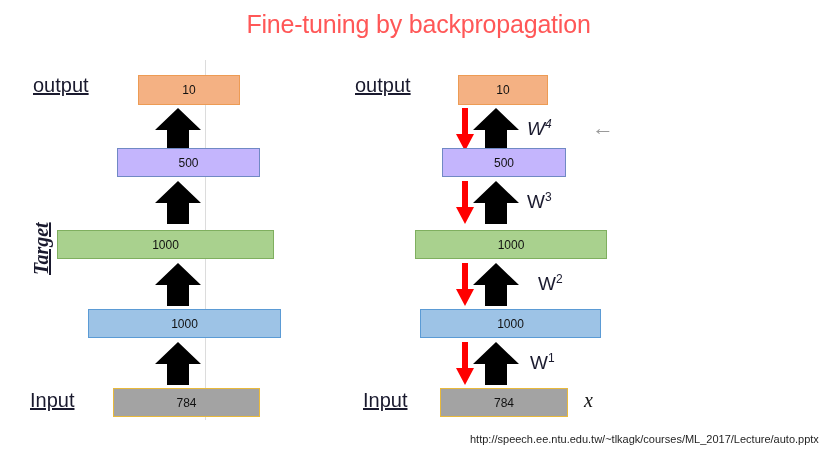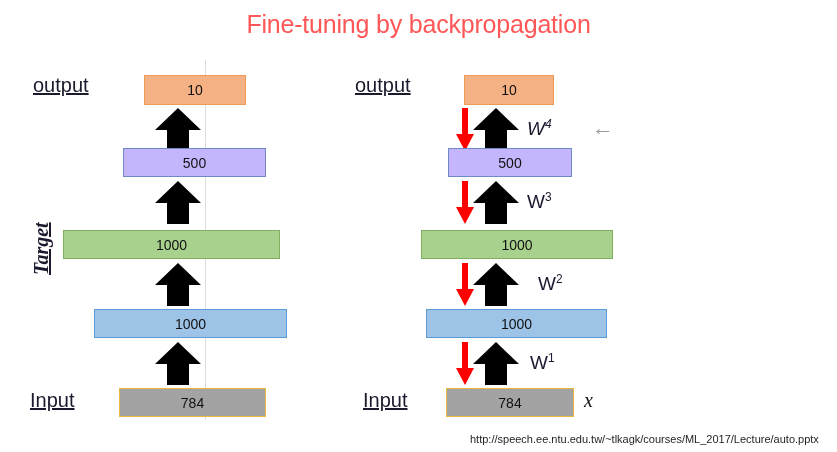--- a/index.html
+++ b/index.html
@@ -29,24 +29,23 @@
   }
   
   .layer-box {
     position: absolute;
     box-sizing: border-box;
     border-width: 1px;
     border-style: solid;
     display: flex;
     align-items: center;
     justify-content: center;
-    font-size: 14px;
+    font-size: 12px;
     color: #111111;
     line-height: 1;
-    margin-left: 6px;
   }
   .c-orange { background: #F4B183; border-color: #ED9B54; }
   .c-purple { background: #c4b5fd; border-color: #7089C4; }
   .c-green  { background: #A9D18E; border-color: #7FAF5F; }
   .c-blue   { background: #9DC3E6; border-color: #5B9BD5; }
   .c-yellow { background: #a3a3a3; border-color: #E8B93C; }
 
   
   .side-label {
     position: absolute;

